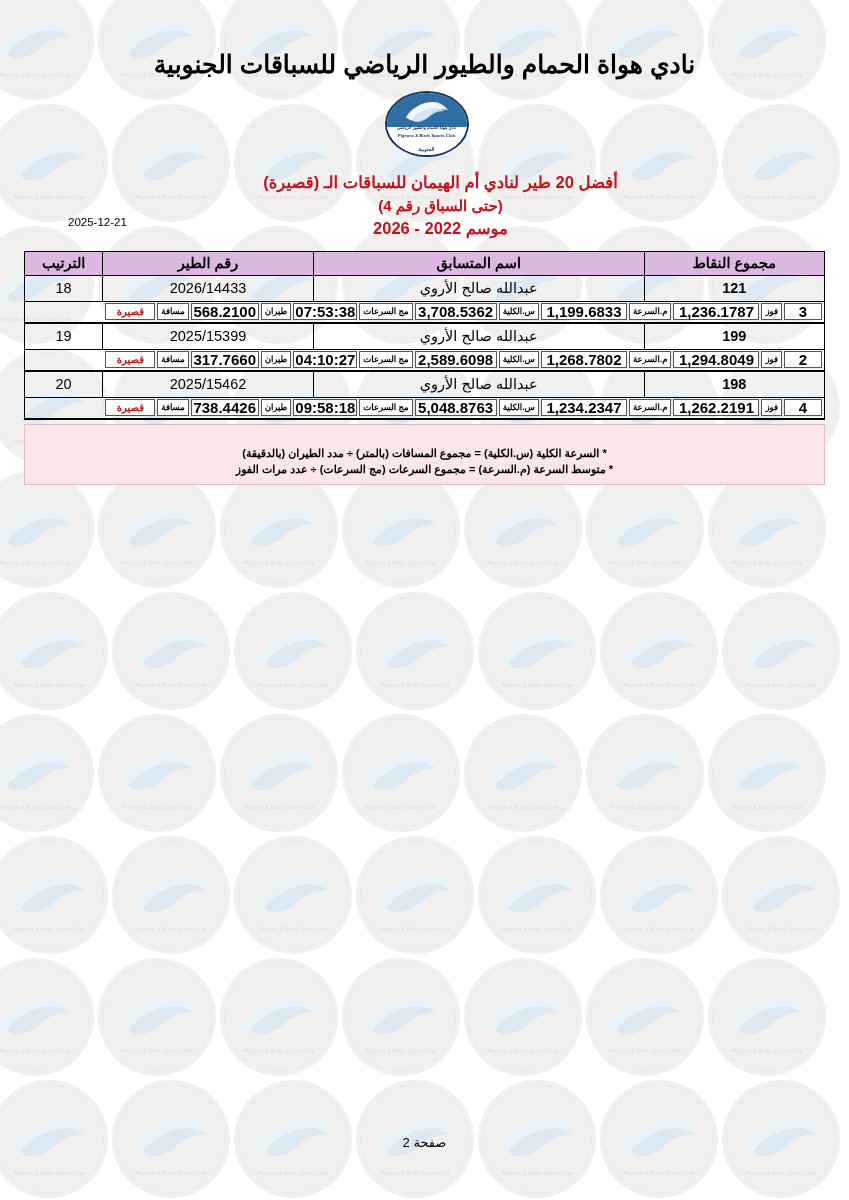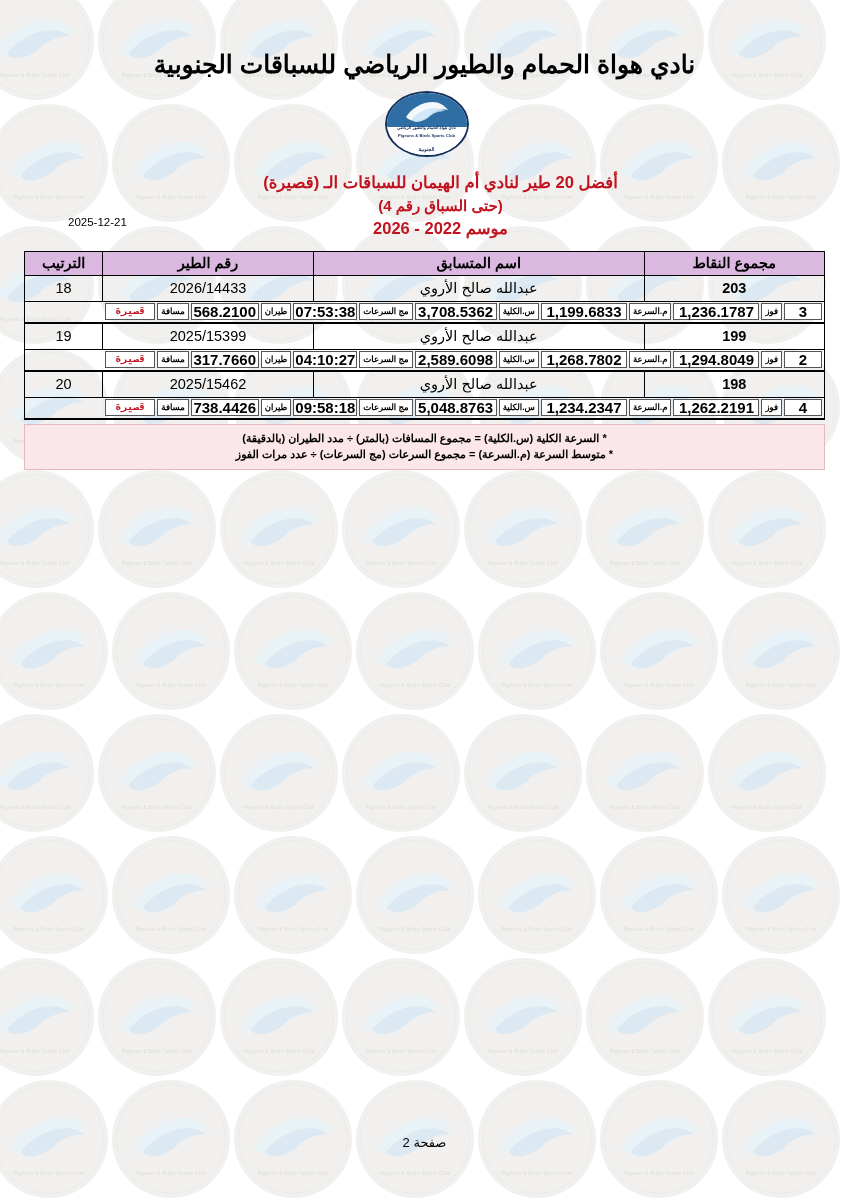--- a/index.html
+++ b/index.html
@@ -231,35 +231,34 @@
     white-space: nowrap;
     color: #000;
   }
   .cellbox.lbl { font-weight: bold; font-size: 8.5px; }
   .cellbox.val { font-weight: bold; font-size: 15px; }
   .cellbox.race-type {
     color: #c1121f;
     font-weight: bold;
     font-size: 10px;
     width: 42px;
-    font-family: Liberation Mono, monospace;
   }
   .w-dist { width: 60px; }
   .w-time { width: 56px; }
   .w-sum  { width: 74px; }
   .w-tot  { width: 78px; }
   .w-avg  { width: 78px; }
   .w-win  { width: 30px; }
 
   
   .note-box {
     margin: 4px 24px 0 24px;
     border: 1px solid #e3b9c2;
     background: #fbe6ea;
-    padding: 5px 10px 7px 10px;
+    padding: 20px 10px 7px 10px;
     text-align: center;
   }
   .note-line {
     font-size: 11px;
     font-weight: bold;
     color: #000;
     line-height: 16px;
     direction: rtl;
   }
 
@@ -879,21 +878,21 @@
           <tr>
             <th>مجموع النقاط</th>
             <th>اسم المتسابق</th>
             <th>رقم الطير</th>
             <th>الترتيب</th>
           </tr>
         </thead>
         <tbody>
 
           <tr class="row-main">
-            <td class="points">203</td>
+            <td class="points">121</td>
             <td class="name">عبدالله صالح الأروي</td>
             <td class="ring">2026/14433</td>
             <td class="rank">18</td>
           </tr>
           <tr class="row-detail">
             <td colspan="4">
               <div class="detail-strip">
                 <div class="cellbox w-win val">3</div>
                 <div class="cellbox lbl">فوز</div>
                 <div class="cellbox w-avg val">1,236.1787</div>

